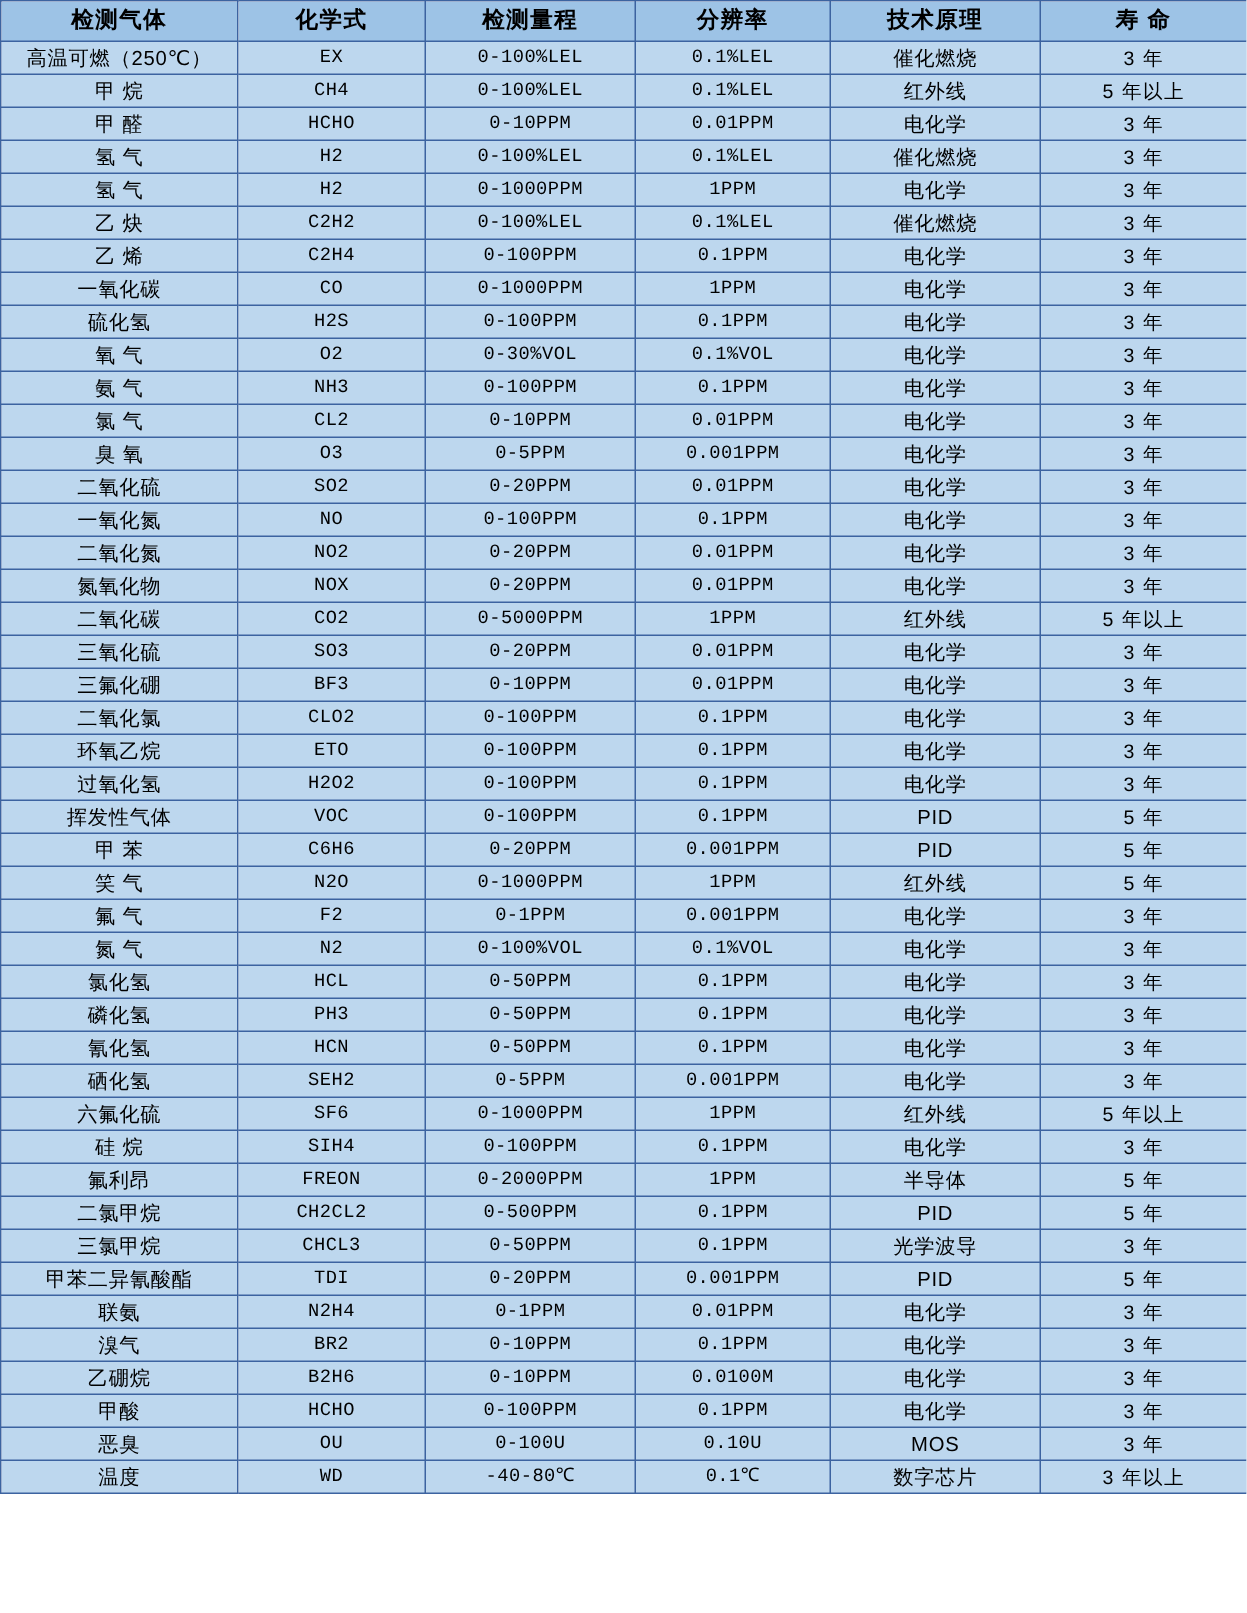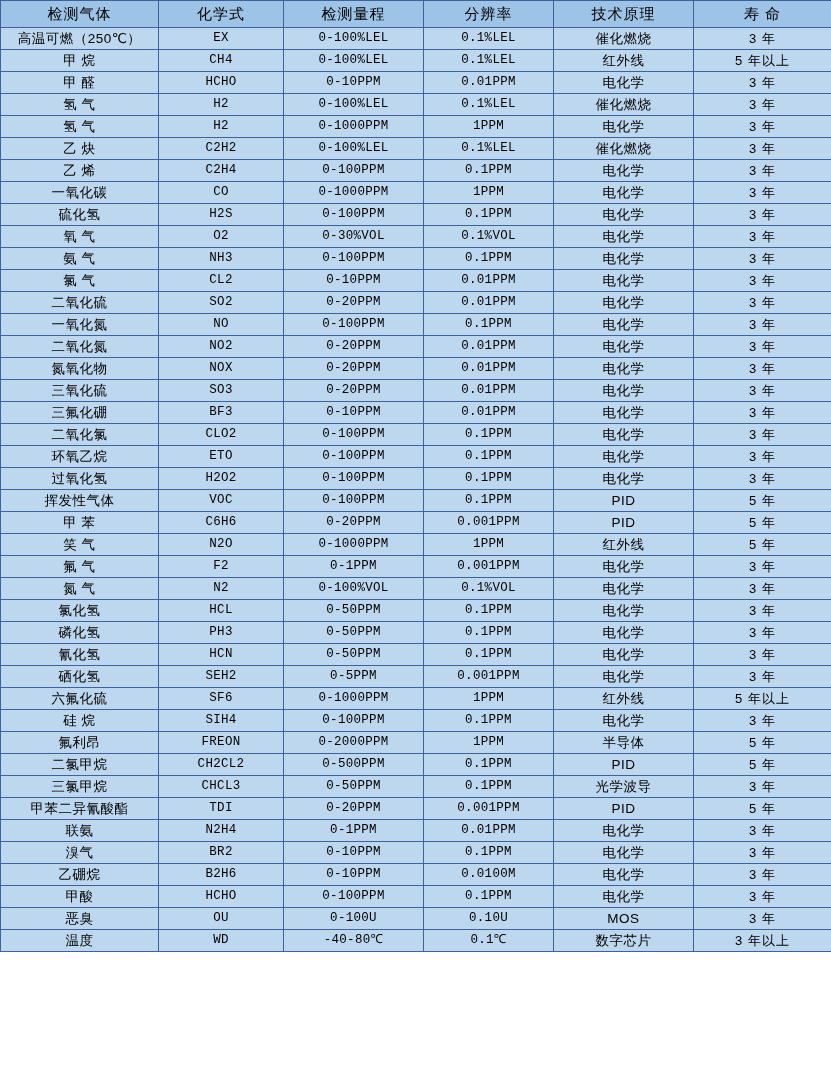--- a/index.html
+++ b/index.html
@@ -39,21 +39,21 @@
     height: 21px;
     line-height: 21px;
     overflow: hidden;
     white-space: nowrap;
   }
   table.gas-table thead th {
     background: #9dc3e6;
     height: 26px;
     line-height: 26px;
     font-size: 15px;
-    font-weight: normal;
+    font-weight: bold;
     color: #000000;
     letter-spacing: 1px;
   }
   table.gas-table tbody td {
     background: #bdd7ee;
     font-size: 13px;
     color: #000000;
   }
   table.gas-table tbody td.cn {
     font-size: 13.5px;
@@ -183,20 +183,28 @@
         </tr>
         <tr>
           <td class="cn">氯 气</td>
           <td class="mono">CL2</td>
           <td class="mono">0-10PPM</td>
           <td class="mono">0.01PPM</td>
           <td class="cn">电化学</td>
           <td class="life">3 年</td>
         </tr>
         <tr>
+          <td class="cn">臭 氧</td>
+          <td class="mono">O3</td>
+          <td class="mono">0-5PPM</td>
+          <td class="mono">0.001PPM</td>
+          <td class="cn">电化学</td>
+          <td class="life">3 年</td>
+        </tr>
+        <tr>
           <td class="cn">二氧化硫</td>
           <td class="mono">SO2</td>
           <td class="mono">0-20PPM</td>
           <td class="mono">0.01PPM</td>
           <td class="cn">电化学</td>
           <td class="life">3 年</td>
         </tr>
         <tr>
           <td class="cn">一氧化氮</td>
           <td class="mono">NO</td>
@@ -213,20 +221,28 @@
           <td class="cn">电化学</td>
           <td class="life">3 年</td>
         </tr>
         <tr>
           <td class="cn">氮氧化物</td>
           <td class="mono">NOX</td>
           <td class="mono">0-20PPM</td>
           <td class="mono">0.01PPM</td>
           <td class="cn">电化学</td>
           <td class="life">3 年</td>
+        </tr>
+        <tr>
+          <td class="cn">二氧化碳</td>
+          <td class="mono">CO2</td>
+          <td class="mono">0-5000PPM</td>
+          <td class="mono">1PPM</td>
+          <td class="cn">红外线</td>
+          <td class="life">5 年以上</td>
         </tr>
         <tr>
           <td class="cn">三氧化硫</td>
           <td class="mono">SO3</td>
           <td class="mono">0-20PPM</td>
           <td class="mono">0.01PPM</td>
           <td class="cn">电化学</td>
           <td class="life">3 年</td>
         </tr>
         <tr>

